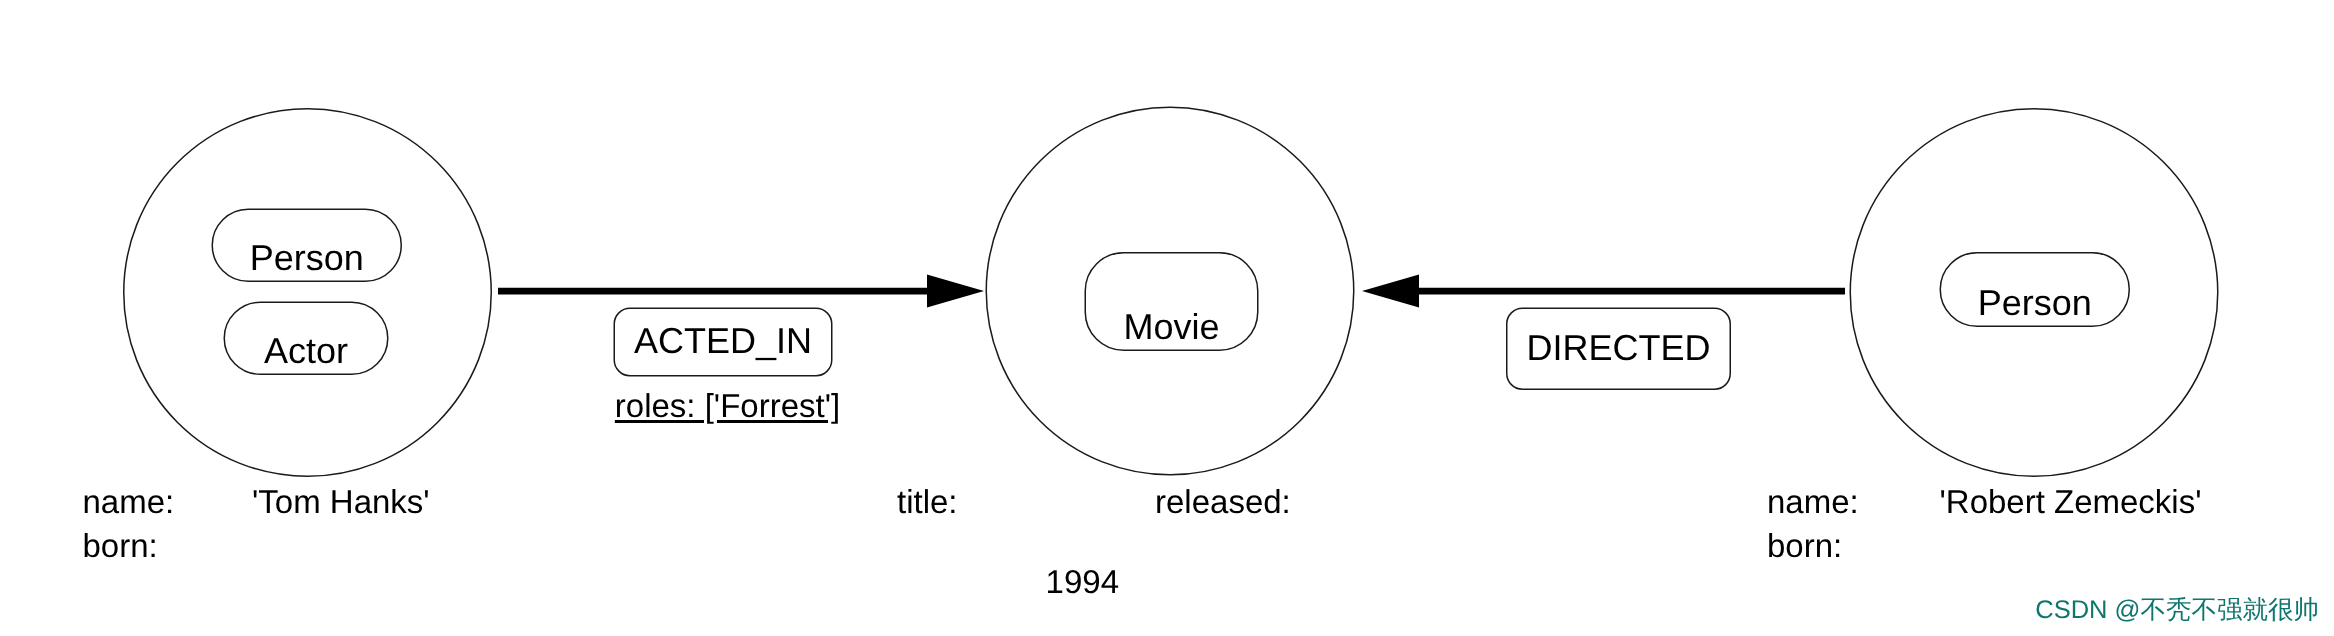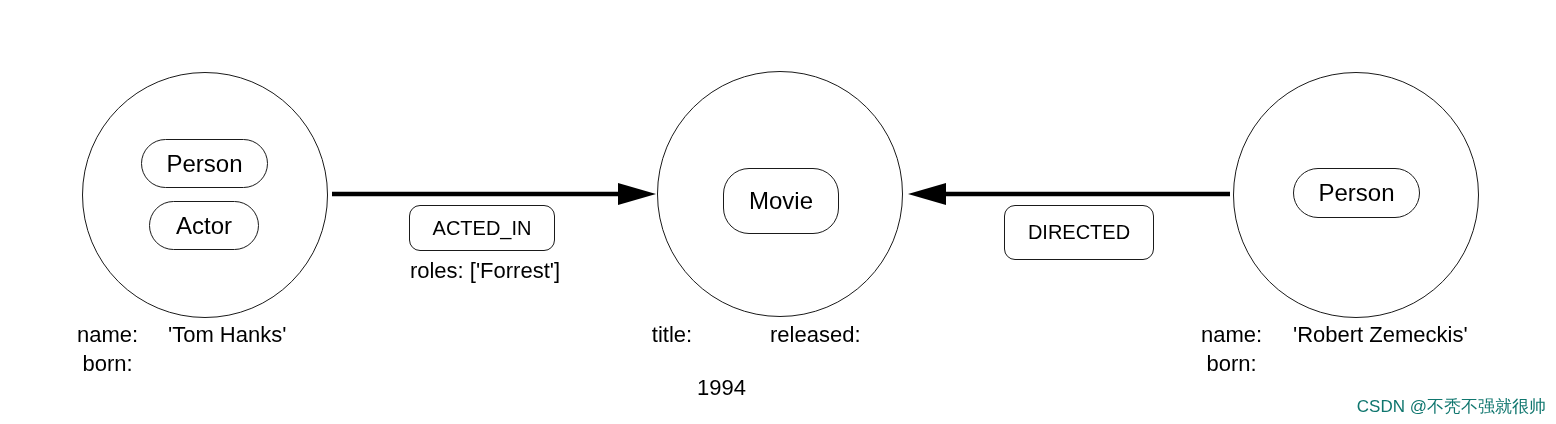--- a/index.html
+++ b/index.html
@@ -23,54 +23,55 @@
     border-radius: 50%;
     background: #ffffff;
     box-sizing: border-box;
   }
   .label-pill {
     position: absolute;
     border: 1.5px solid #1a1a1a;
     border-radius: 26px;
     background: #ffffff;
     display: flex;
-    align-items: center;
+    align-items: flex-end;
     justify-content: center;
     font-size: 24px;
     box-sizing: border-box;
     white-space: nowrap;
   }
   .rel-pill {
     position: absolute;
     border: 1.5px solid #1a1a1a;
     border-radius: 11px;
     background: #ffffff;
     display: flex;
     align-items: center;
     justify-content: center;
-    font-size: 20px;
+    font-size: 24px;
     box-sizing: border-box;
     white-space: nowrap;
   }
   .rel-props {
     position: absolute;
     font-size: 22px;
     text-align: center;
     white-space: nowrap;
+    text-decoration: underline;
   }
   .arrow-svg { position: absolute; display: block; }
   .props {
     position: absolute;
     display: grid;
     column-gap: 8px;
     font-size: 22px;
     line-height: 29px;
     white-space: nowrap;
   }
-  .props .k { text-align: center; }
+  .props .k { text-align: left; }
   .props .v { text-align: right; }
   .watermark {
     position: absolute;
     right: 10px;
     top: 395px;
     font-size: 17px;
     color: #0f766e;
     text-shadow: 1px 1px 0 #ffffff;
     white-space: nowrap;
   }

